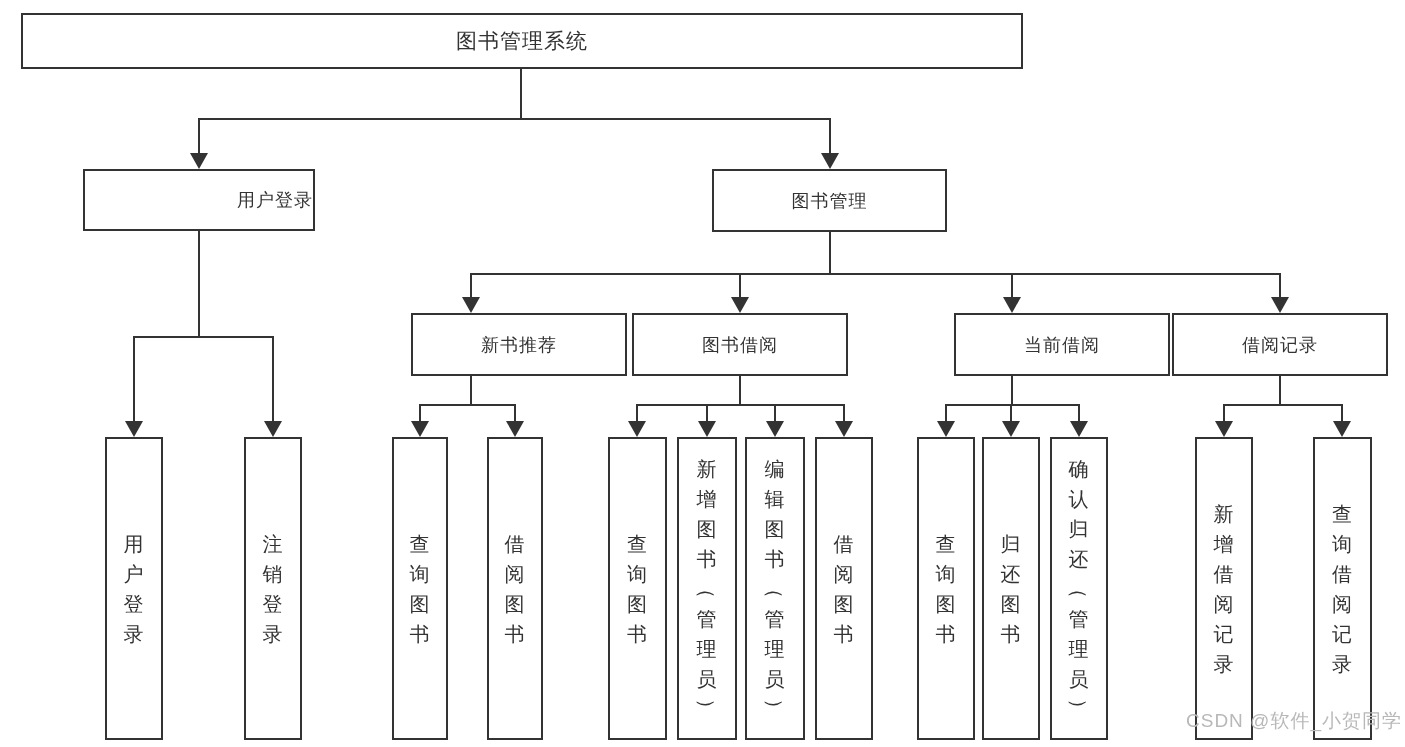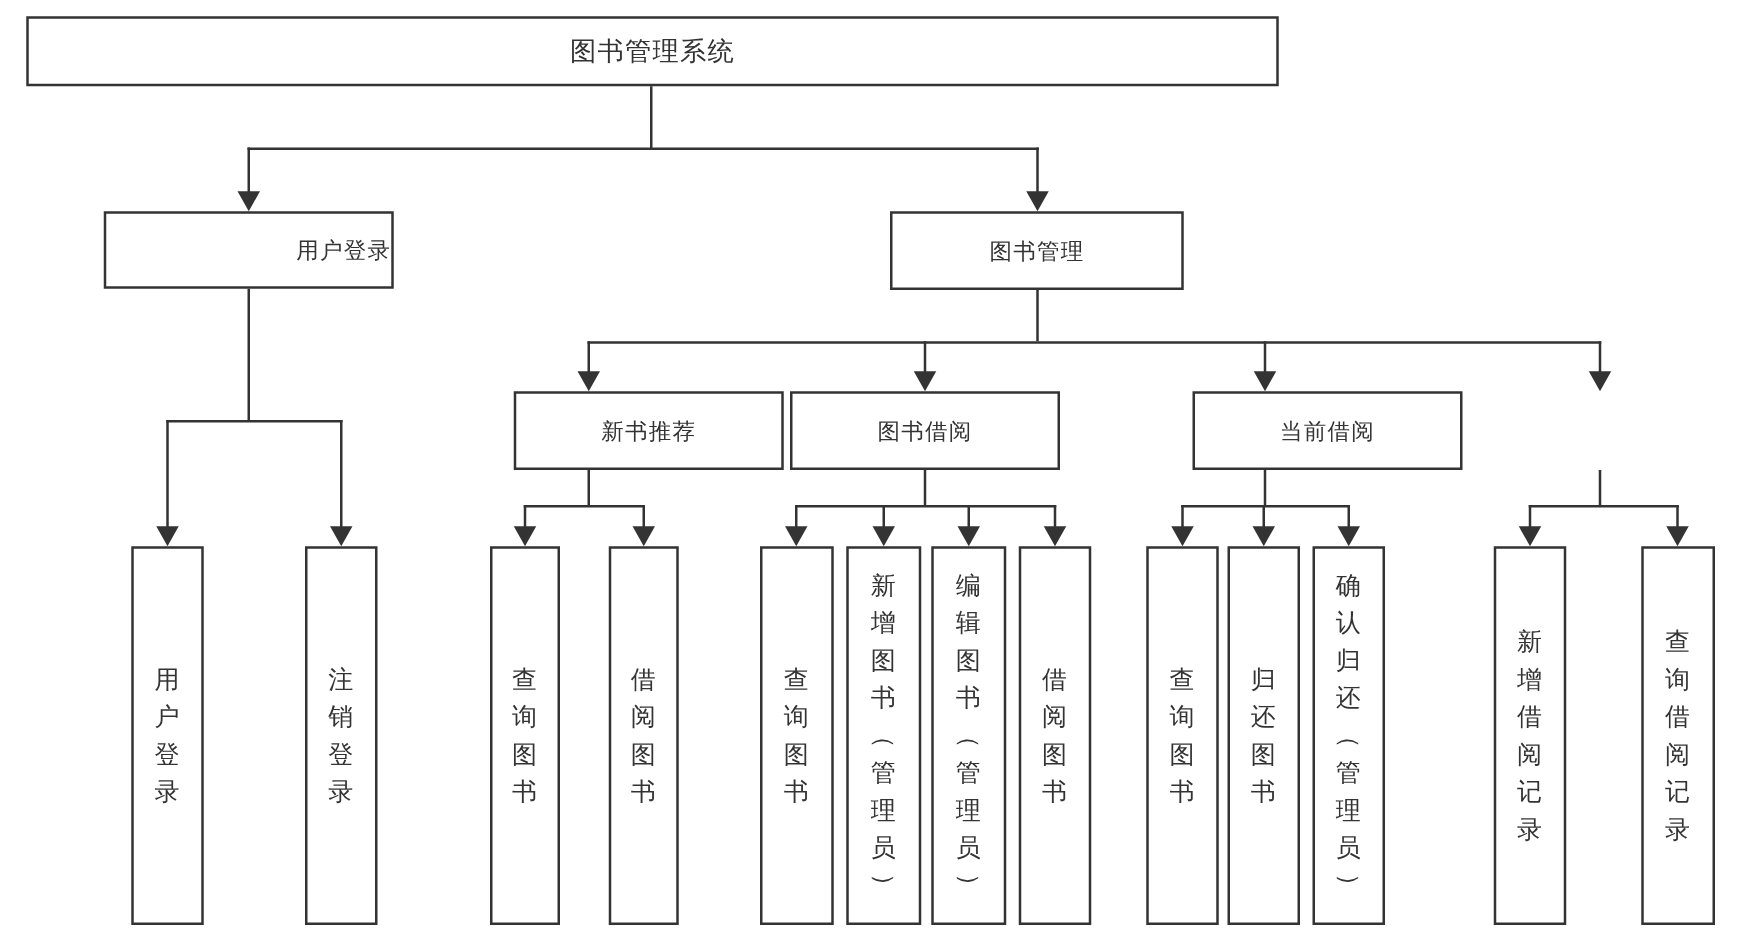--- a/index.html
+++ b/index.html
@@ -57,20 +57,23 @@
   </div>
 
   <div class="box" style="left:632px;top:313px;width:216px;height:63px;">
     <span>图书借阅</span>
   </div>
 
   <div class="box" style="left:954px;top:313px;width:216px;height:63px;">
     <span>当前借阅</span>
   </div>
 
+  <div class="box" style="left:1172px;top:313px;width:216px;height:63px;">
+    <span>借阅记录</span>
+  </div>
 
   <div class="box leaf" style="left:105px;top:437px;width:58px;height:303px;">
       <div class="vchar">用</div>
       <div class="vchar">户</div>
       <div class="vchar">登</div>
       <div class="vchar">录</div>
     </div>
 
   <div class="box leaf" style="left:244px;top:437px;width:58px;height:303px;">
       <div class="vchar">注</div>
@@ -227,14 +230,15 @@
   <div class="arrow" style="left:1002px;top:421px;"></div>
   <div class="arrow" style="left:1070px;top:421px;"></div>
 
   <div class="vline" style="left:1279px;top:376px;height:28px;"></div>
   <div class="hline" style="left:1223px;top:404px;width:120px;"></div>
   <div class="vline" style="left:1223px;top:404px;height:18px;"></div>
   <div class="vline" style="left:1341px;top:404px;height:18px;"></div>
   <div class="arrow" style="left:1215px;top:421px;"></div>
   <div class="arrow" style="left:1333px;top:421px;"></div>
 
+  <div class="watermark">CSDN @软件_小贺同学</div>
 
 </div>
 
 </body></html>

